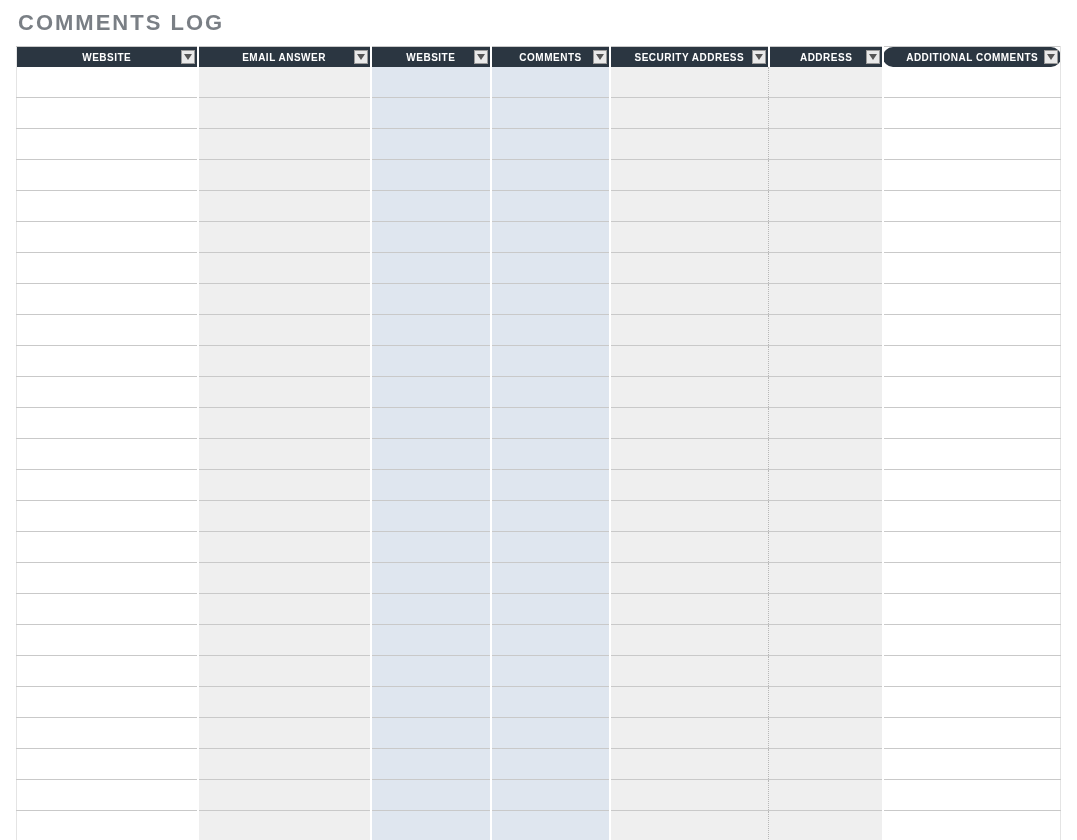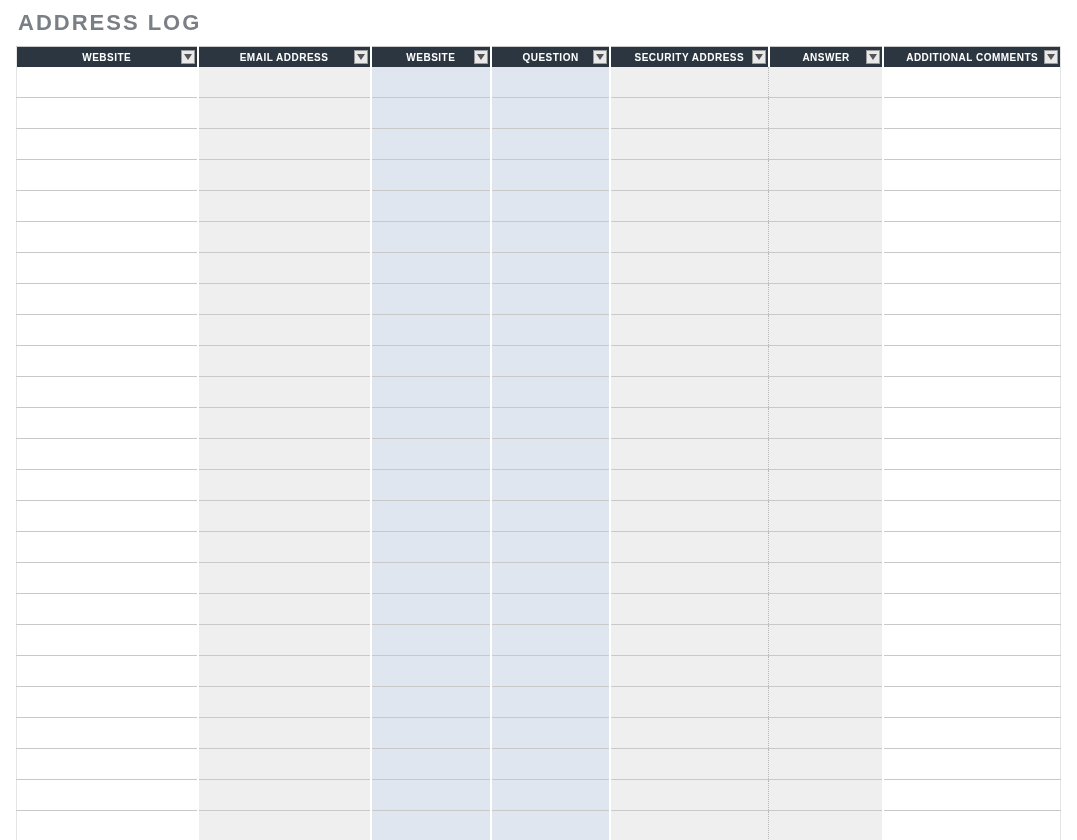--- a/index.html
+++ b/index.html
@@ -29,21 +29,21 @@
     color: #ffffff;
     font-size: 10px;
     font-weight: 700;
     letter-spacing: .5px;
     text-align: center;
     padding: 0;
     height: 20px;
     border-right: 2px solid #ffffff;
     position: relative;
   }
-  table.log th:last-child { border-right: none; }
+  table.log th:last-child { border-right: none; border-radius: 10px; }
   .th-inner {
     display: flex;
     align-items: center;
     justify-content: center;
     height: 100%;
     position: relative;
   }
   .th-label { flex: 1; text-align: center; }
   .filter {
     position: absolute;
@@ -96,21 +96,21 @@
   col.c7 { width: 176px; }
 
   
   table.log { border-top: 1px solid #c9c9c9; border-left: 1px solid #e4e4e4; border-right: 1px solid #e4e4e4; }
   table.log tr:last-child td { border-bottom: 1px solid #bdbdbd; }
 </style>
 </head>
 <body>
 
 <div class="page">
-  <div class="title">ADDRESS LOG</div>
+  <div class="title">COMMENTS LOG</div>
 
   <table class="log">
     <colgroup>
       <col class="c1">
         <col class="c2">
         <col class="c3">
         <col class="c4">
         <col class="c5">
         <col class="c6">
         <col class="c7">
@@ -124,21 +124,21 @@
               <span>
                 <svg width="8" height="6" viewBox="0 0 8 6">
                     <path d="M0 0 L8 0 L4 6 Z" fill="#555"></path>
                   </svg>
               </span>
             </span>
           </div>
         </th>
         <th class="col-email">
           <div class="th-inner">
-            <span class="th-label">EMAIL ADDRESS</span>
+            <span class="th-label">EMAIL ANSWER</span>
             <span class="filter">
               <span>
                 <svg width="8" height="6" viewBox="0 0 8 6">
                     <path d="M0 0 L8 0 L4 6 Z" fill="#555"></path>
                   </svg>
               </span>
             </span>
           </div>
         </th>
         <th class="col-user">
@@ -148,21 +148,21 @@
               <span>
                 <svg width="8" height="6" viewBox="0 0 8 6">
                     <path d="M0 0 L8 0 L4 6 Z" fill="#555"></path>
                   </svg>
               </span>
             </span>
           </div>
         </th>
         <th class="col-pass">
           <div class="th-inner">
-            <span class="th-label">QUESTION</span>
+            <span class="th-label">COMMENTS</span>
             <span class="filter">
               <span>
                 <svg width="8" height="6" viewBox="0 0 8 6">
                     <path d="M0 0 L8 0 L4 6 Z" fill="#555"></path>
                   </svg>
               </span>
             </span>
           </div>
         </th>
         <th class="col-secq">
@@ -172,21 +172,21 @@
               <span>
                 <svg width="8" height="6" viewBox="0 0 8 6">
                     <path d="M0 0 L8 0 L4 6 Z" fill="#555"></path>
                   </svg>
               </span>
             </span>
           </div>
         </th>
         <th class="col-answer">
           <div class="th-inner">
-            <span class="th-label">ANSWER</span>
+            <span class="th-label">ADDRESS</span>
             <span class="filter">
               <span>
                 <svg width="8" height="6" viewBox="0 0 8 6">
                     <path d="M0 0 L8 0 L4 6 Z" fill="#555"></path>
                   </svg>
               </span>
             </span>
           </div>
         </th>
         <th class="col-comments">

